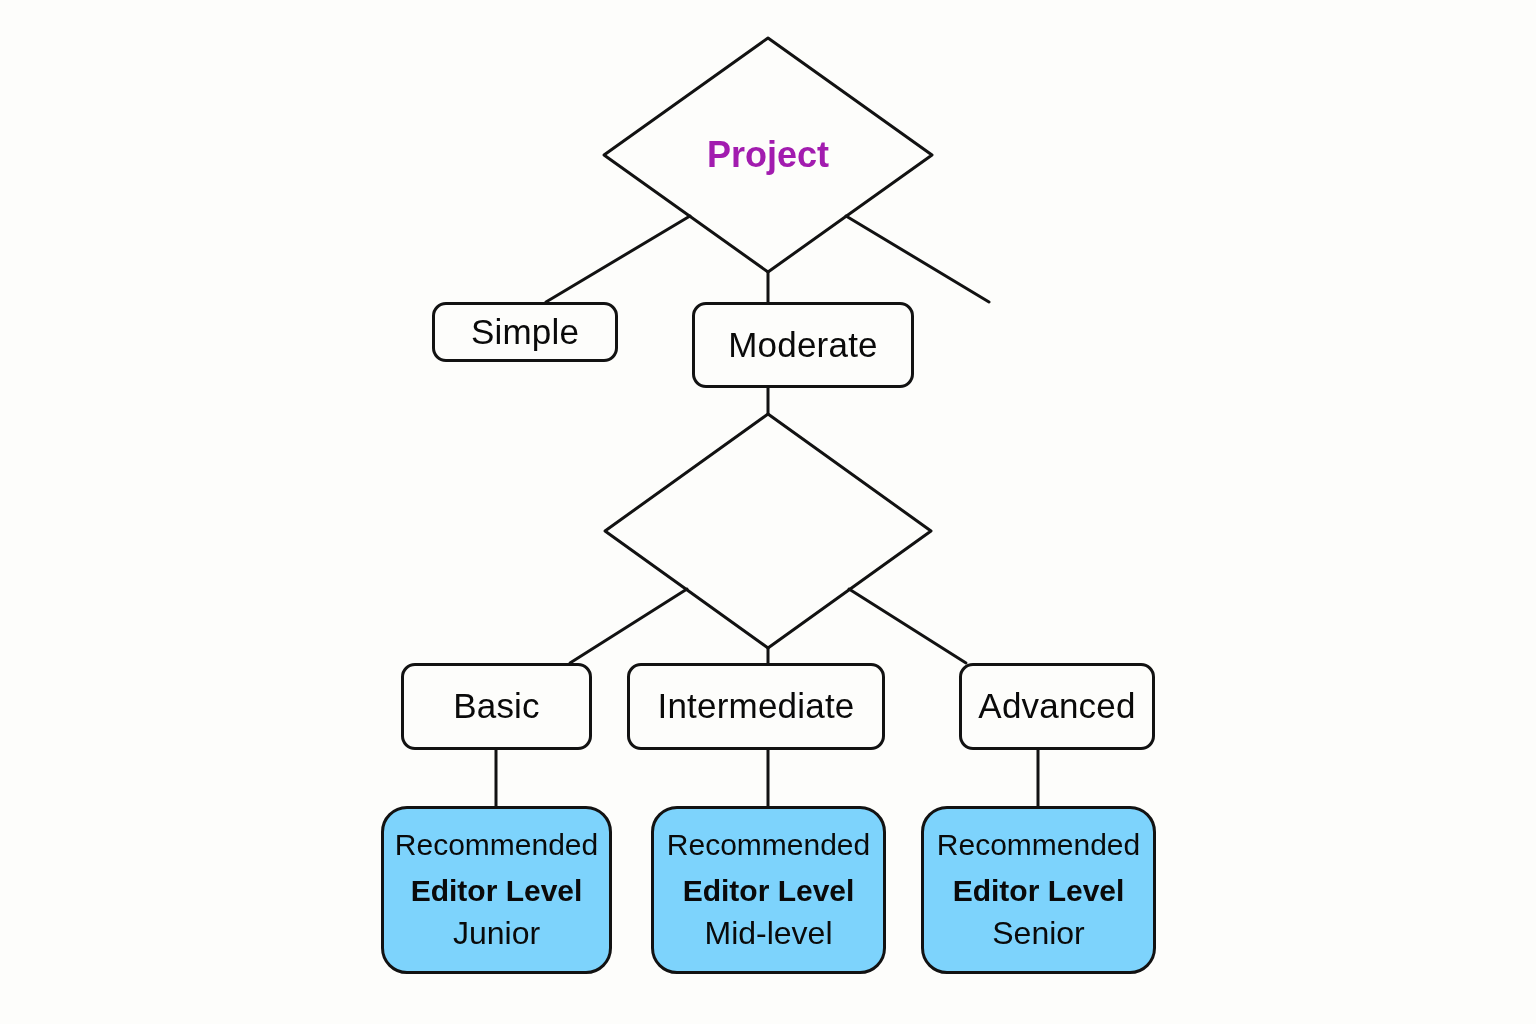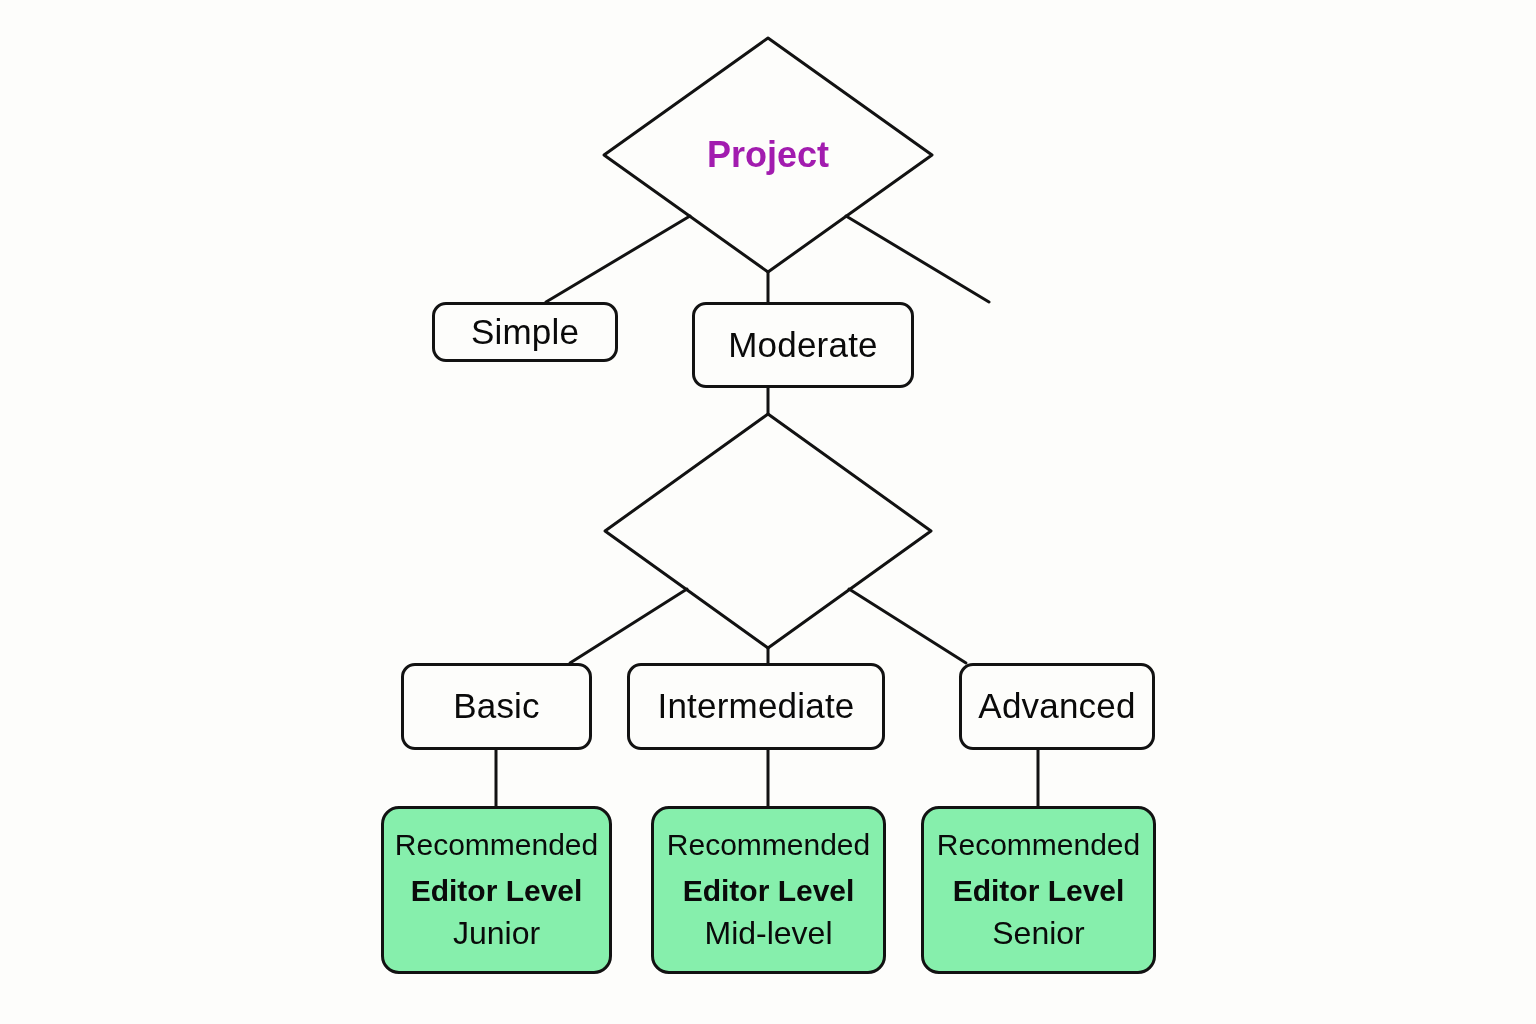--- a/index.html
+++ b/index.html
@@ -42,22 +42,22 @@
     border-radius: 14px;
     background: #fdfdfb;
   }
   .rect-node .label {
     font-size: 35px;
     font-weight: 400;
     letter-spacing: 0.2px;
   }
   .result-node {
     border: 3px solid #121212;
-    border-radius: 18px;
-    background: #86efac;
+    border-radius: 26px;
+    background: #7dd3fc;
     padding: 23px 10px;
   }
   .result-node .line-1 {
     font-size: 30px;
     font-weight: 400;
     margin-bottom: 10px;
   }
   .result-node .line-2 {
     font-size: 30px;
     font-weight: 700;

